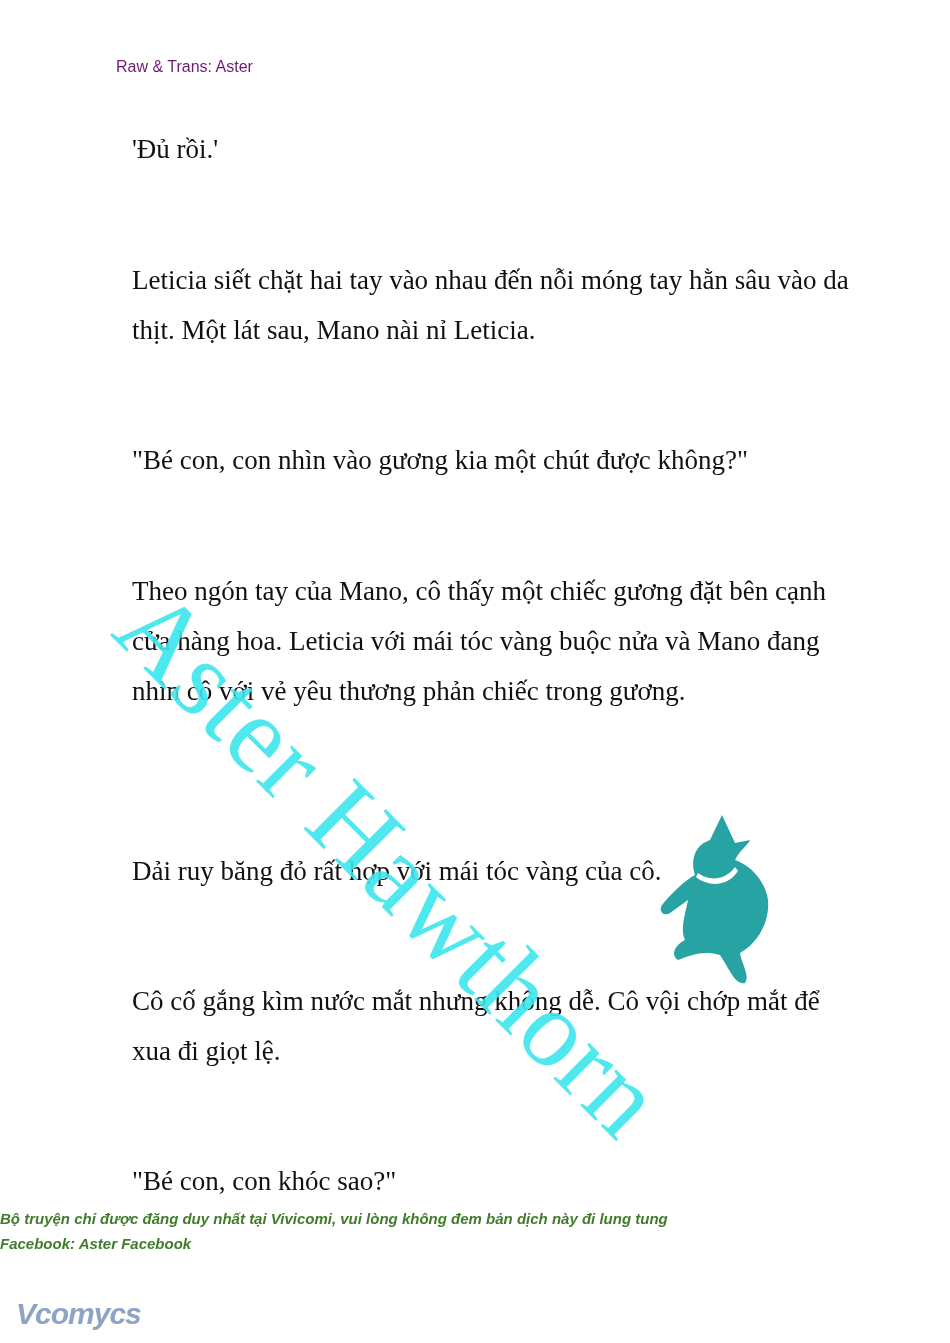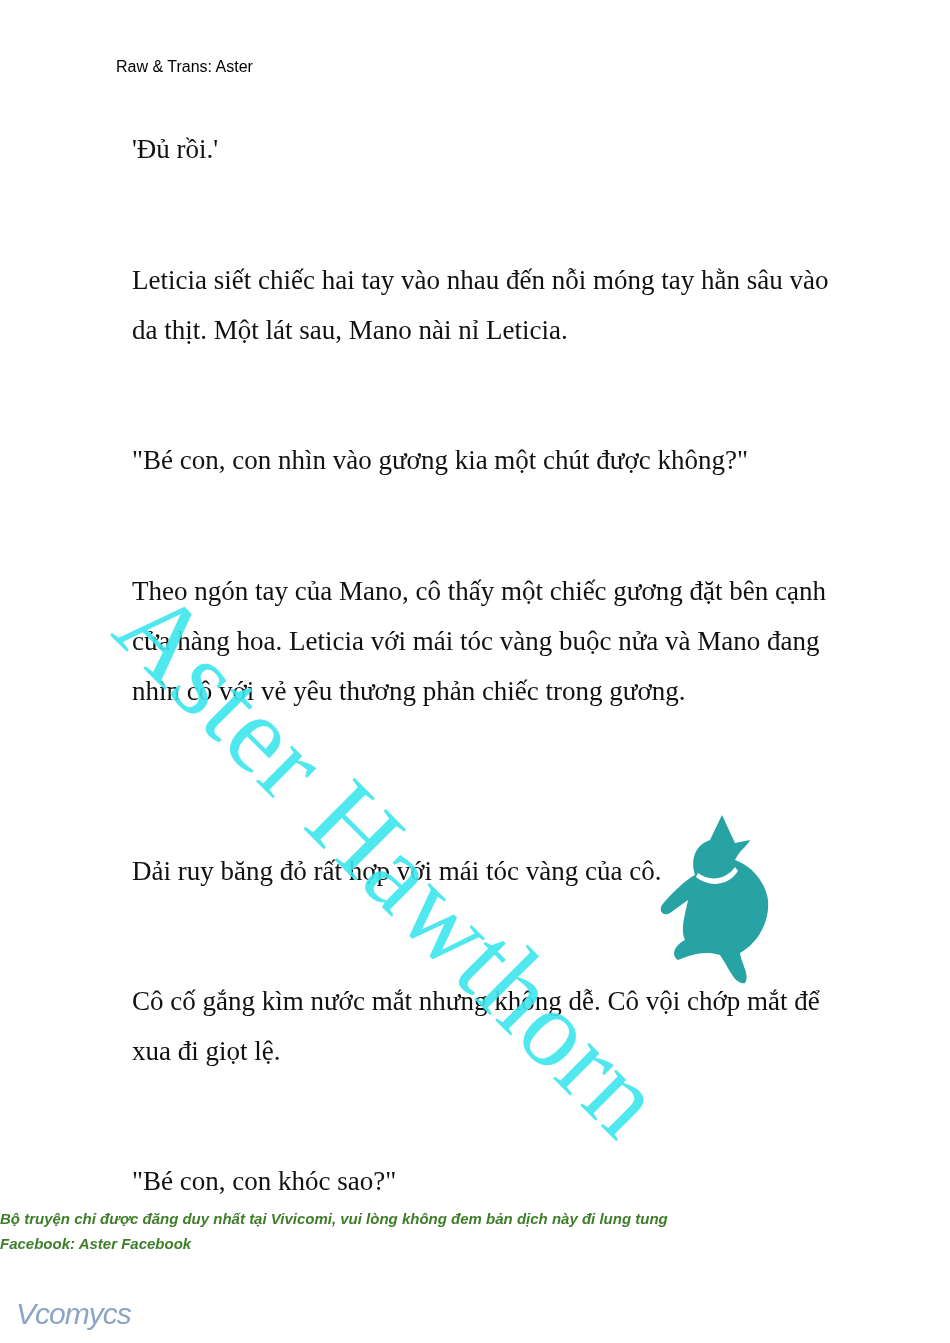--- a/index.html
+++ b/index.html
@@ -2,52 +2,52 @@
 <html><head>
   <meta charset="utf-8">
   <style>
     html, body { margin: 0; padding: 0; }
     body {
       width: 950px; height: 1343px; background: #ffffff; position: relative; overflow: hidden;
       font-family: "Liberation Serif", serif; color: #111111;
     }
     .header-credit {
       position: absolute; left: 116px; top: 58px;
-      font-family: "Liberation Sans", sans-serif; font-size: 16px; color: #000000;
+      font-family: "Liberation Sans", sans-serif; font-size: 16px; color: #701a75;
     }
     .para {
       position: absolute; left: 116px; width: 720px;
       font-size: 27px; line-height: 50px; color: #111; margin: 16px;
     }
     .watermark {
       position: absolute; left: 135px; top: 545px;
       font-family: "Liberation Serif", serif; font-size: 110px; color: #3ee6ee;
       transform-origin: left center; transform: rotate(45deg);
       white-space: nowrap; pointer-events: none; letter-spacing: 1px;
       opacity: 0.9;
     }
     .cat { position: absolute; left: 650px; top: 805px; width: 130px; height: 185px; }
     .footer-notice {
       position: absolute; left: 0; width: 950px; top: 1206px; 
       font-family: "Liberation Sans", sans-serif; font-style: italic; font-weight: bold;
       font-size: 15px; line-height: 25px; color: #3f7d2a;
     }
     .logo {
       position: absolute; left: 16px; top: 1297px;
-      font-family: "Liberation Sans", sans-serif; font-style: italic; font-weight: normal;
+      font-family: "Liberation Sans", sans-serif; font-style: italic; font-weight: bold;
       font-size: 30px; color: #8ea4c4; letter-spacing: -1px;
     }
   </style>
 </head>
 <body>
 
 <div class="header-credit">Raw &amp; Trans: Aster</div>
 
 <p class="para" style="top:108px">'Đủ rồi.'</p>
-<p class="para" style="top:239px">Leticia siết chiếc hai tay vào nhau đến nỗi móng tay hằn sâu vào da thịt. Một lát sau, Mano nài nỉ Leticia.</p>
+<p class="para" style="top:239px">Leticia siết chặt hai tay vào nhau đến nỗi móng tay hằn sâu vào da thịt. Một lát sau, Mano nài nỉ Leticia.</p>
 <p class="para" style="top:419px">"Bé con, con nhìn vào gương kia một chút được không?"</p>
 <p class="para" style="top:550px">Theo ngón tay của Mano, cô thấy một chiếc gương đặt bên cạnh cửa hàng hoa. Leticia với mái tóc vàng buộc nửa và Mano đang nhìn cô với vẻ yêu thương phản chiếc trong gương.</p>
 <p class="para" style="top:830px">Dải ruy băng đỏ rất hợp với mái tóc vàng của cô.</p>
 <p class="para" style="top:960px">Cô cố gắng kìm nước mắt nhưng không dễ. Cô vội chớp mắt để xua đi giọt lệ.</p>
 <p class="para" style="top:1140px">"Bé con, con khóc sao?"</p>
 
 <div class="watermark">Aster Hawthorn</div>
 
 <svg class="cat" viewBox="0 0 130 185">
   <path fill="#27a3a3" d="M72 10 L60 35 C45 40 40 55 45 70 C35 75 20 90 12 100 C8 106 14 112 20 108 L38 95 C35 110 30 125 35 135 C25 140 20 150 28 155 C40 150 55 145 70 150 C80 165 85 180 95 178 C100 170 92 160 90 148 C105 140 120 120 118 95 C115 75 100 60 85 55 C90 45 98 40 100 35 L85 38 Z"></path>

